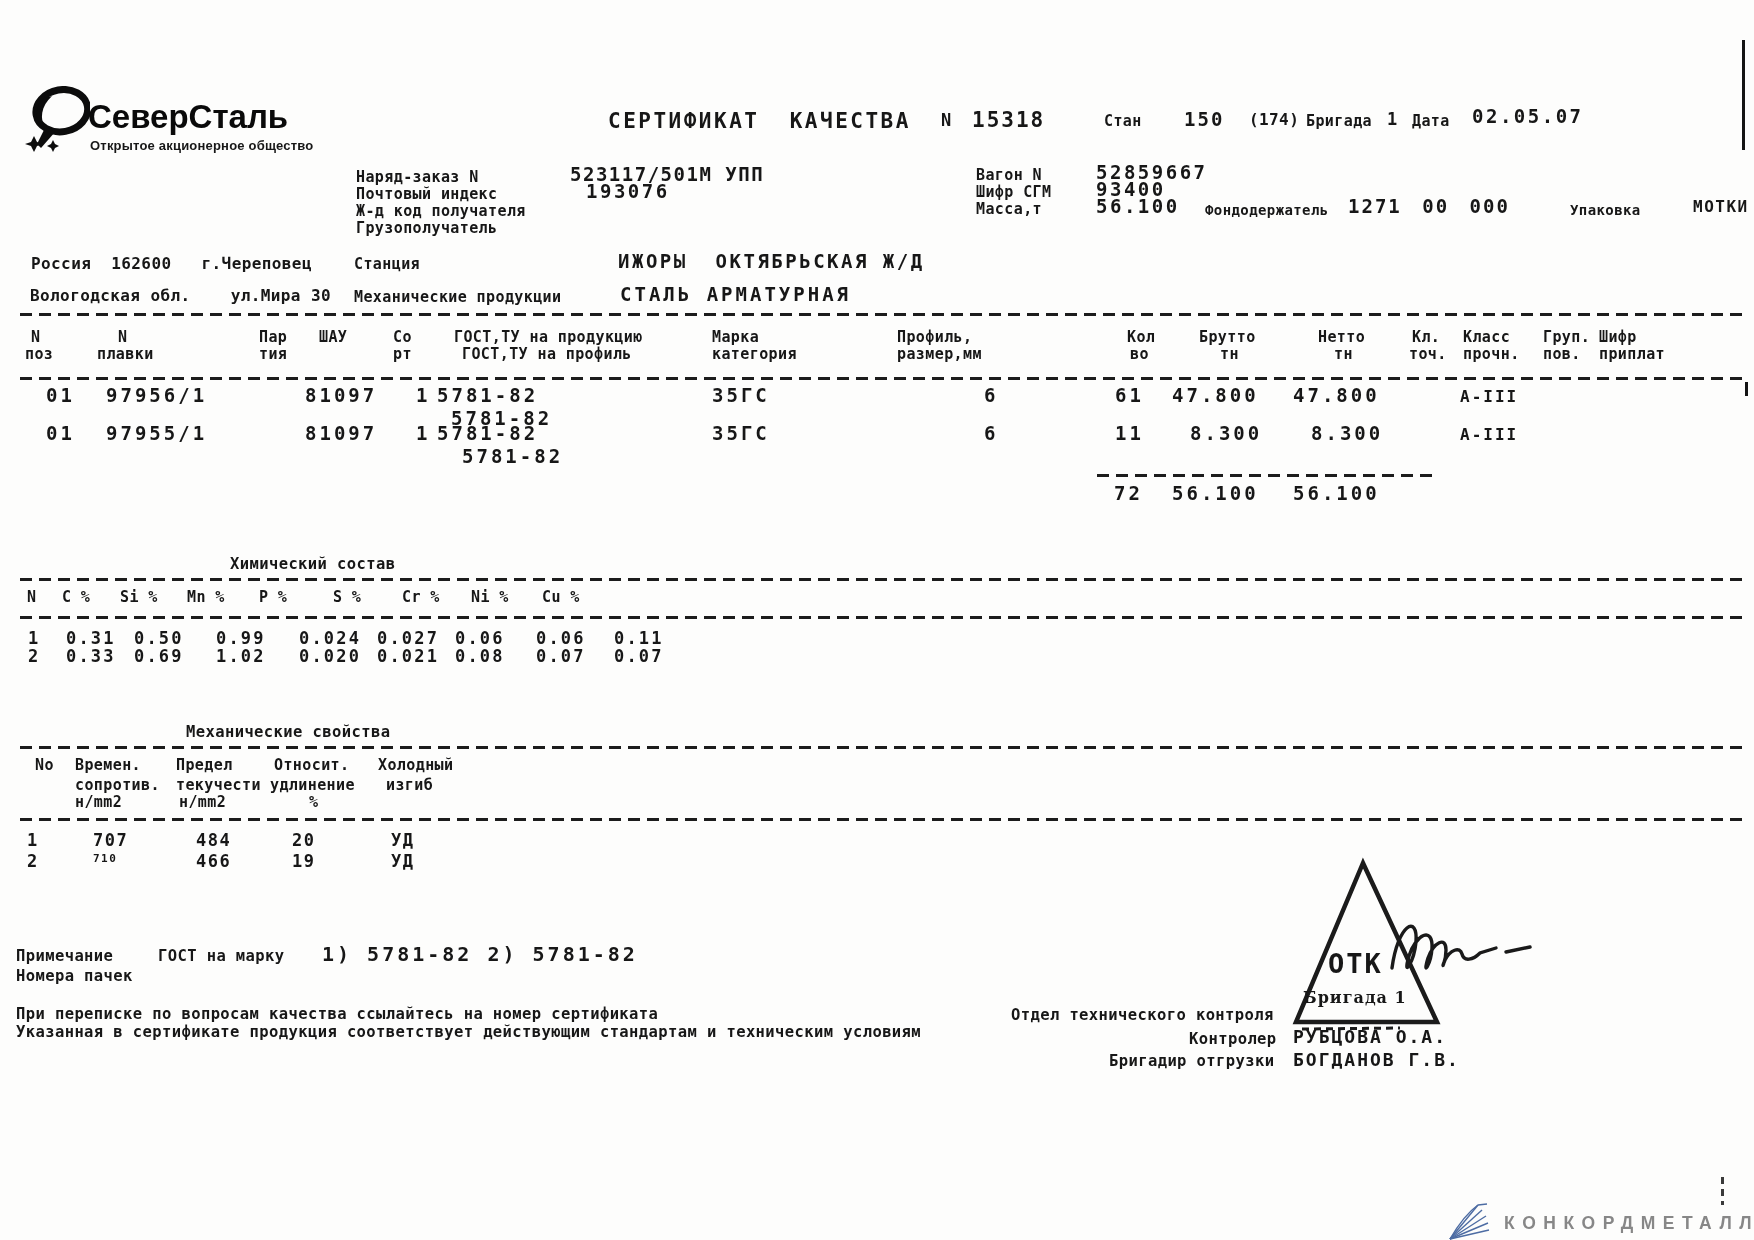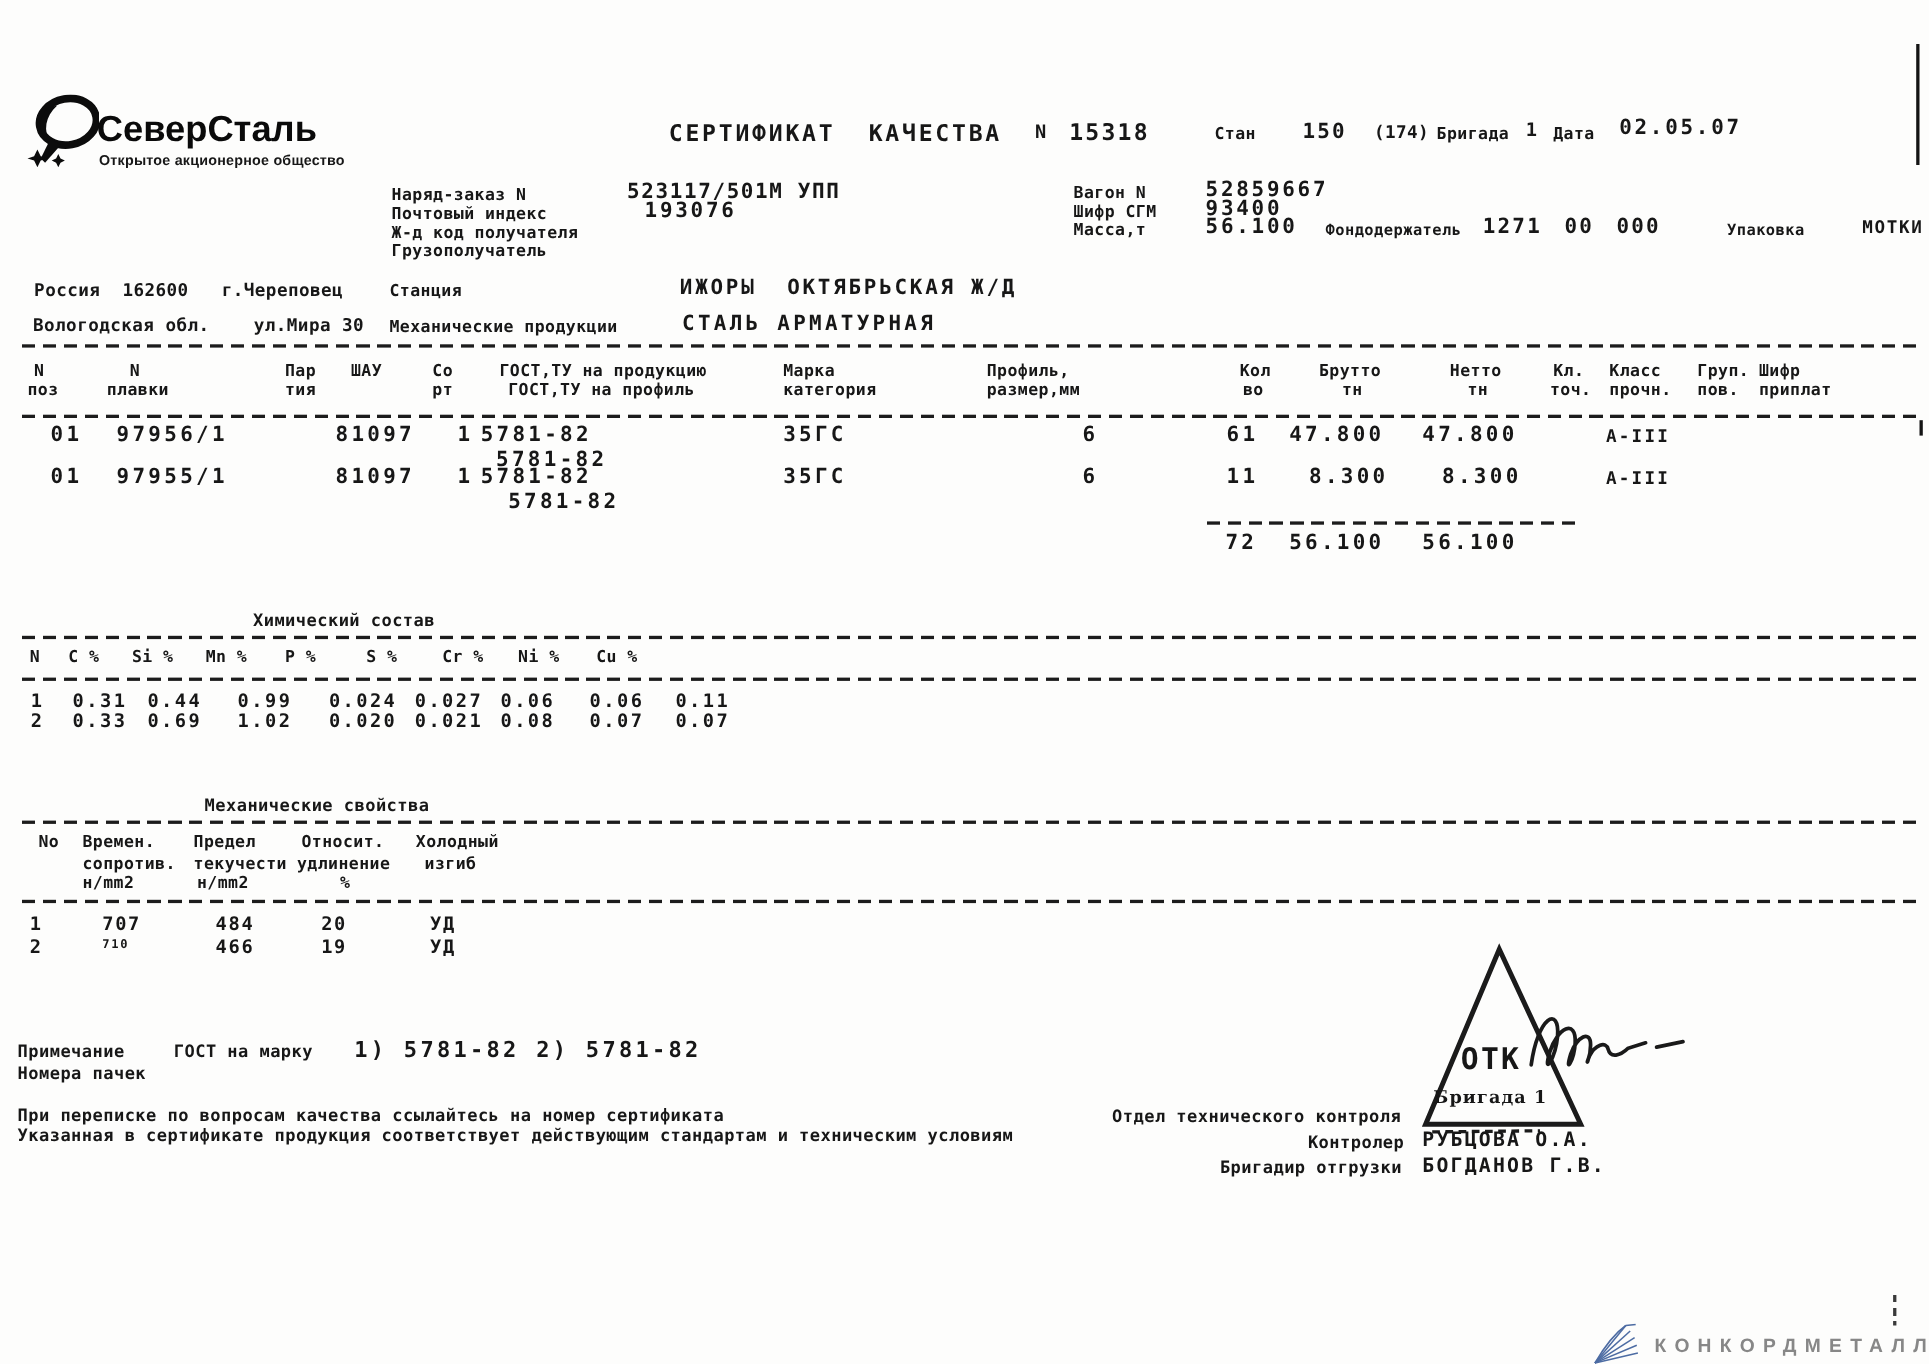--- a/index.html
+++ b/index.html
@@ -143,21 +143,21 @@
   <span class="t" style="left:187px;top:590px">Mn %</span>
   <span class="t" style="left:259px;top:590px">P %</span>
   <span class="t" style="left:333px;top:590px">S %</span>
   <span class="t" style="left:402px;top:590px">Cr %</span>
   <span class="t" style="left:471px;top:590px">Ni %</span>
   <span class="t" style="left:542px;top:590px">Cu %</span>
   <div class="rule" style="left:20px;top:616px;width:1728px"></div>
 
   <span class="t chem" style="left:28px;top:630px">1</span>
   <span class="t chem" style="left:66px;top:630px">0.31</span>
-  <span class="t chem" style="left:134px;top:630px">0.44</span>
+  <span class="t chem" style="left:134px;top:630px">0.50</span>
   <span class="t chem" style="left:216px;top:630px">0.99</span>
   <span class="t chem" style="left:299px;top:630px">0.024</span>
   <span class="t chem" style="left:377px;top:630px">0.027</span>
   <span class="t chem" style="left:455px;top:630px">0.06</span>
   <span class="t chem" style="left:536px;top:630px">0.06</span>
   <span class="t chem" style="left:614px;top:630px">0.11</span>
 
   <span class="t chem" style="left:28px;top:648px">2</span>
   <span class="t chem" style="left:66px;top:648px">0.33</span>
   <span class="t chem" style="left:134px;top:648px">0.69</span>

